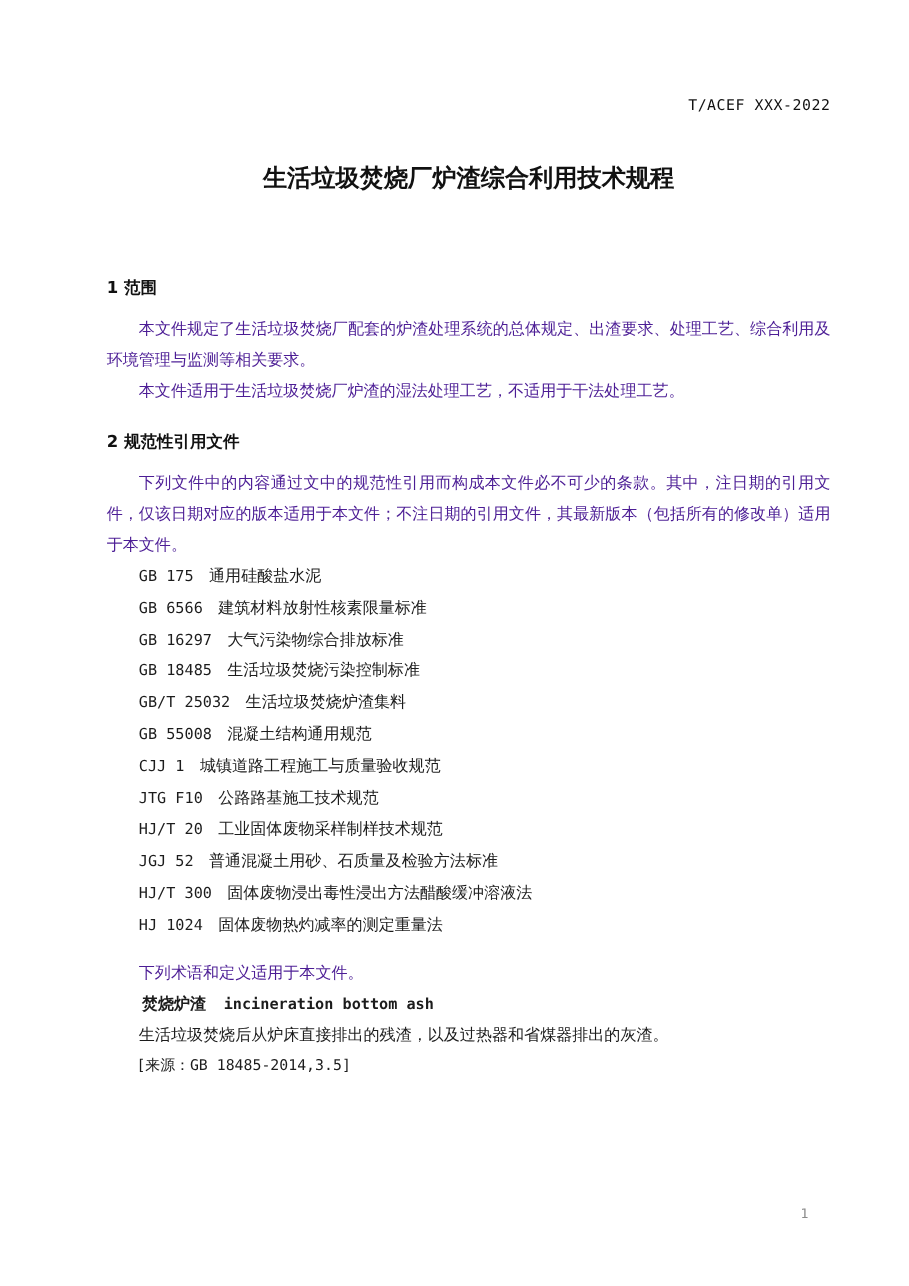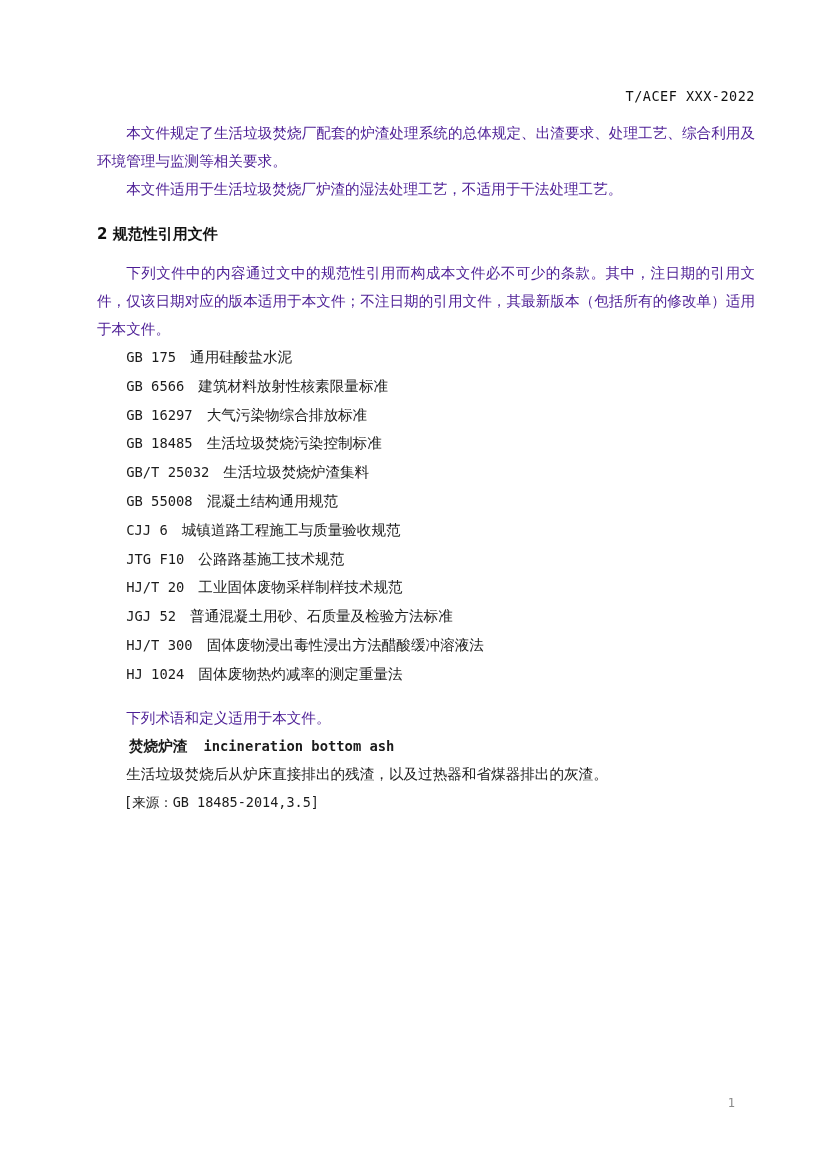--- a/index.html
+++ b/index.html
@@ -108,37 +108,39 @@
     color: #8a8a8a;
   }
 </style>
 </head>
 <body>
 
 <div class="page">
 
   <div class="doc-code">T/ACEF XXX-2022</div>
 
+  <h1 class="title">生活垃圾焚烧厂炉渣综合利用技术规程</h1>
 
   <section>
+    <h2 class="sec-heading sec1-heading">1 范围</h2>
     <p class="body-para indent para-first">本文件规定了生活垃圾焚烧厂配套的炉渣处理系统的总体规定、出渣要求、处理工艺、综合利用及环境管理与监测等相关要求。</p>
     <p class="body-para indent">本文件适用于生活垃圾焚烧厂炉渣的湿法处理工艺，不适用于干法处理工艺。</p>
   </section>
 
   <section>
     <h2 class="sec-heading sec2-heading">2 规范性引用文件</h2>
     <p class="body-para indent para-first">下列文件中的内容通过文中的规范性引用而构成本文件必不可少的条款。其中，注日期的引用文件，仅该日期对应的版本适用于本文件；不注日期的引用文件，其最新版本（包括所有的修改单）适用于本文件。</p>
     <ul class="ref-list">
       <li class="ref-item"><span class="ref-code">GB 175</span><span class="ref-title">通用硅酸盐水泥</span></li>
       <li class="ref-item"><span class="ref-code">GB 6566</span><span class="ref-title">建筑材料放射性核素限量标准</span></li>
       <li class="ref-item"><span class="ref-code">GB 16297</span><span class="ref-title">大气污染物综合排放标准</span></li>
       <li class="ref-item"><span class="ref-code">GB 18485</span><span class="ref-title">生活垃圾焚烧污染控制标准</span></li>
       <li class="ref-item"><span class="ref-code">GB/T 25032</span><span class="ref-title">生活垃圾焚烧炉渣集料</span></li>
       <li class="ref-item"><span class="ref-code">GB 55008</span><span class="ref-title">混凝土结构通用规范</span></li>
-      <li class="ref-item"><span class="ref-code">CJJ 6</span><span class="ref-title">城镇道路工程施工与质量验收规范</span></li>
+      <li class="ref-item"><span class="ref-code">CJJ 1</span><span class="ref-title">城镇道路工程施工与质量验收规范</span></li>
       <li class="ref-item"><span class="ref-code">JTG F10</span><span class="ref-title">公路路基施工技术规范</span></li>
       <li class="ref-item"><span class="ref-code">HJ/T 20</span><span class="ref-title">工业固体废物采样制样技术规范</span></li>
       <li class="ref-item"><span class="ref-code">JGJ 52</span><span class="ref-title">普通混凝土用砂、石质量及检验方法标准</span></li>
       <li class="ref-item"><span class="ref-code">HJ/T 300</span><span class="ref-title">固体废物浸出毒性浸出方法醋酸缓冲溶液法</span></li>
       <li class="ref-item"><span class="ref-code">HJ 1024</span><span class="ref-title">固体废物热灼减率的测定重量法</span></li>
     </ul>
   </section>
 
   <section>
     <p class="body-para indent para-first">下列术语和定义适用于本文件。</p>

